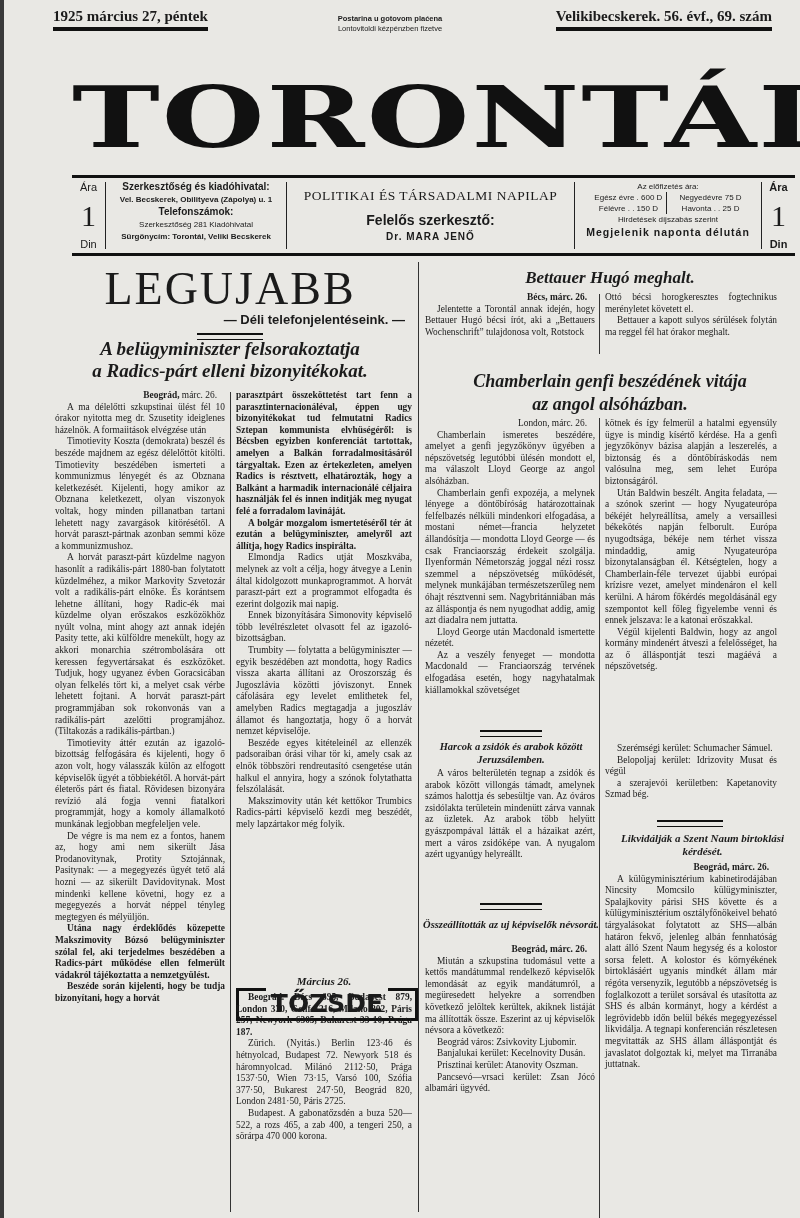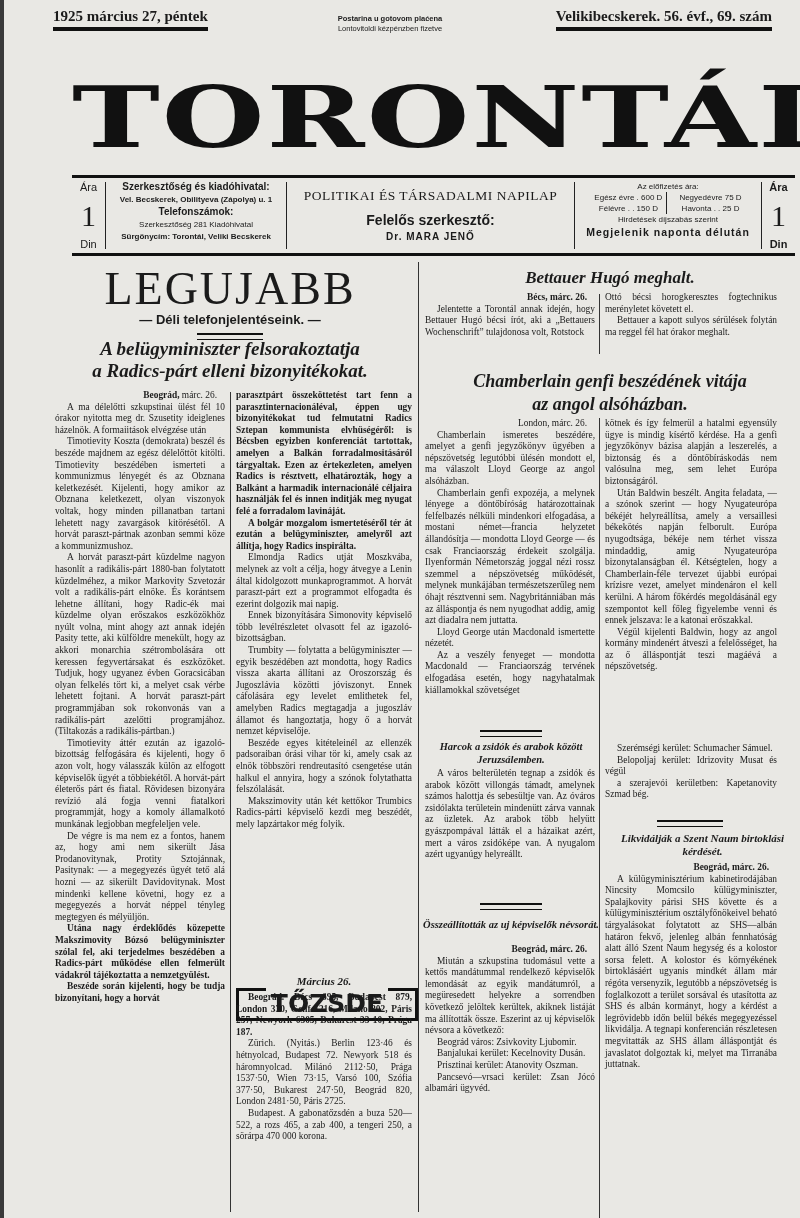--- a/index.html
+++ b/index.html
@@ -24,21 +24,21 @@
   .subs { width:178px; text-align:center; font-size:8px; line-height:11px; padding:3px 4px; }
   .subs .grid { display:flex; justify-content:center; gap:4px; }
   .subs .appear { font-size:10.5px; font-weight:bold; letter-spacing:1px; margin-top:2px; }
   .price.r .lbl { font-weight:bold; }
   .col { position:absolute; font-size:9.4px; line-height:11.6px; text-align:justify; }
   .col p { margin:0; text-indent:12px; }
   .col .dl { text-align:right; margin-right:8px; text-indent:0; }
   .col .dl b { font-weight:bold; }
   .colrule { position:absolute; width:1px; background:#333; }
   .legujabb { position:absolute; top:262px; left:55px; width:350px; text-align:center; font-size:46px; letter-spacing:2px; }
-  .sub { position:absolute; top:312px; left:55px; width:350px; text-align:center; font-size:13px; font-weight:bold; font-family:"Liberation Sans", sans-serif; }
+  .sub { position:absolute; top:312px; left:55px; width:350px; text-align:right; font-size:13px; font-weight:bold; font-family:"Liberation Sans", sans-serif; }
   .dbl { position:absolute; height:4px; border-top:2px solid #111; border-bottom:1px solid #111; }
   .hl { position:absolute; text-align:center; font-style:italic; font-weight:bold; }
   .hl1 { top:338px; left:45px; width:370px; font-size:19px; line-height:22px; }
   .hl2 { top:268px; left:430px; width:360px; font-size:17px; }
   .hl3 { top:370px; left:425px; width:370px; font-size:18px; line-height:23px; }
   .hl4 { top:740px; left:422px; width:178px; font-size:10.5px; line-height:13px; }
   .hl5 { top:918px; left:422px; width:178px; font-size:10.5px; line-height:13px; }
   .hl6 { top:832px; left:605px; width:195px; font-size:11px; line-height:13px; }
   .tozsde { position:absolute; top:988px; left:236px; width:176px; height:30px; border:3px solid #111; border-top:none; display:flex; align-items:center; justify-content:center; font-family:"DejaVu Sans", sans-serif; font-weight:bold; font-size:25px; }
   .tozsde .bar { position:absolute; top:0; width:30px; height:3px; background:#111; }

